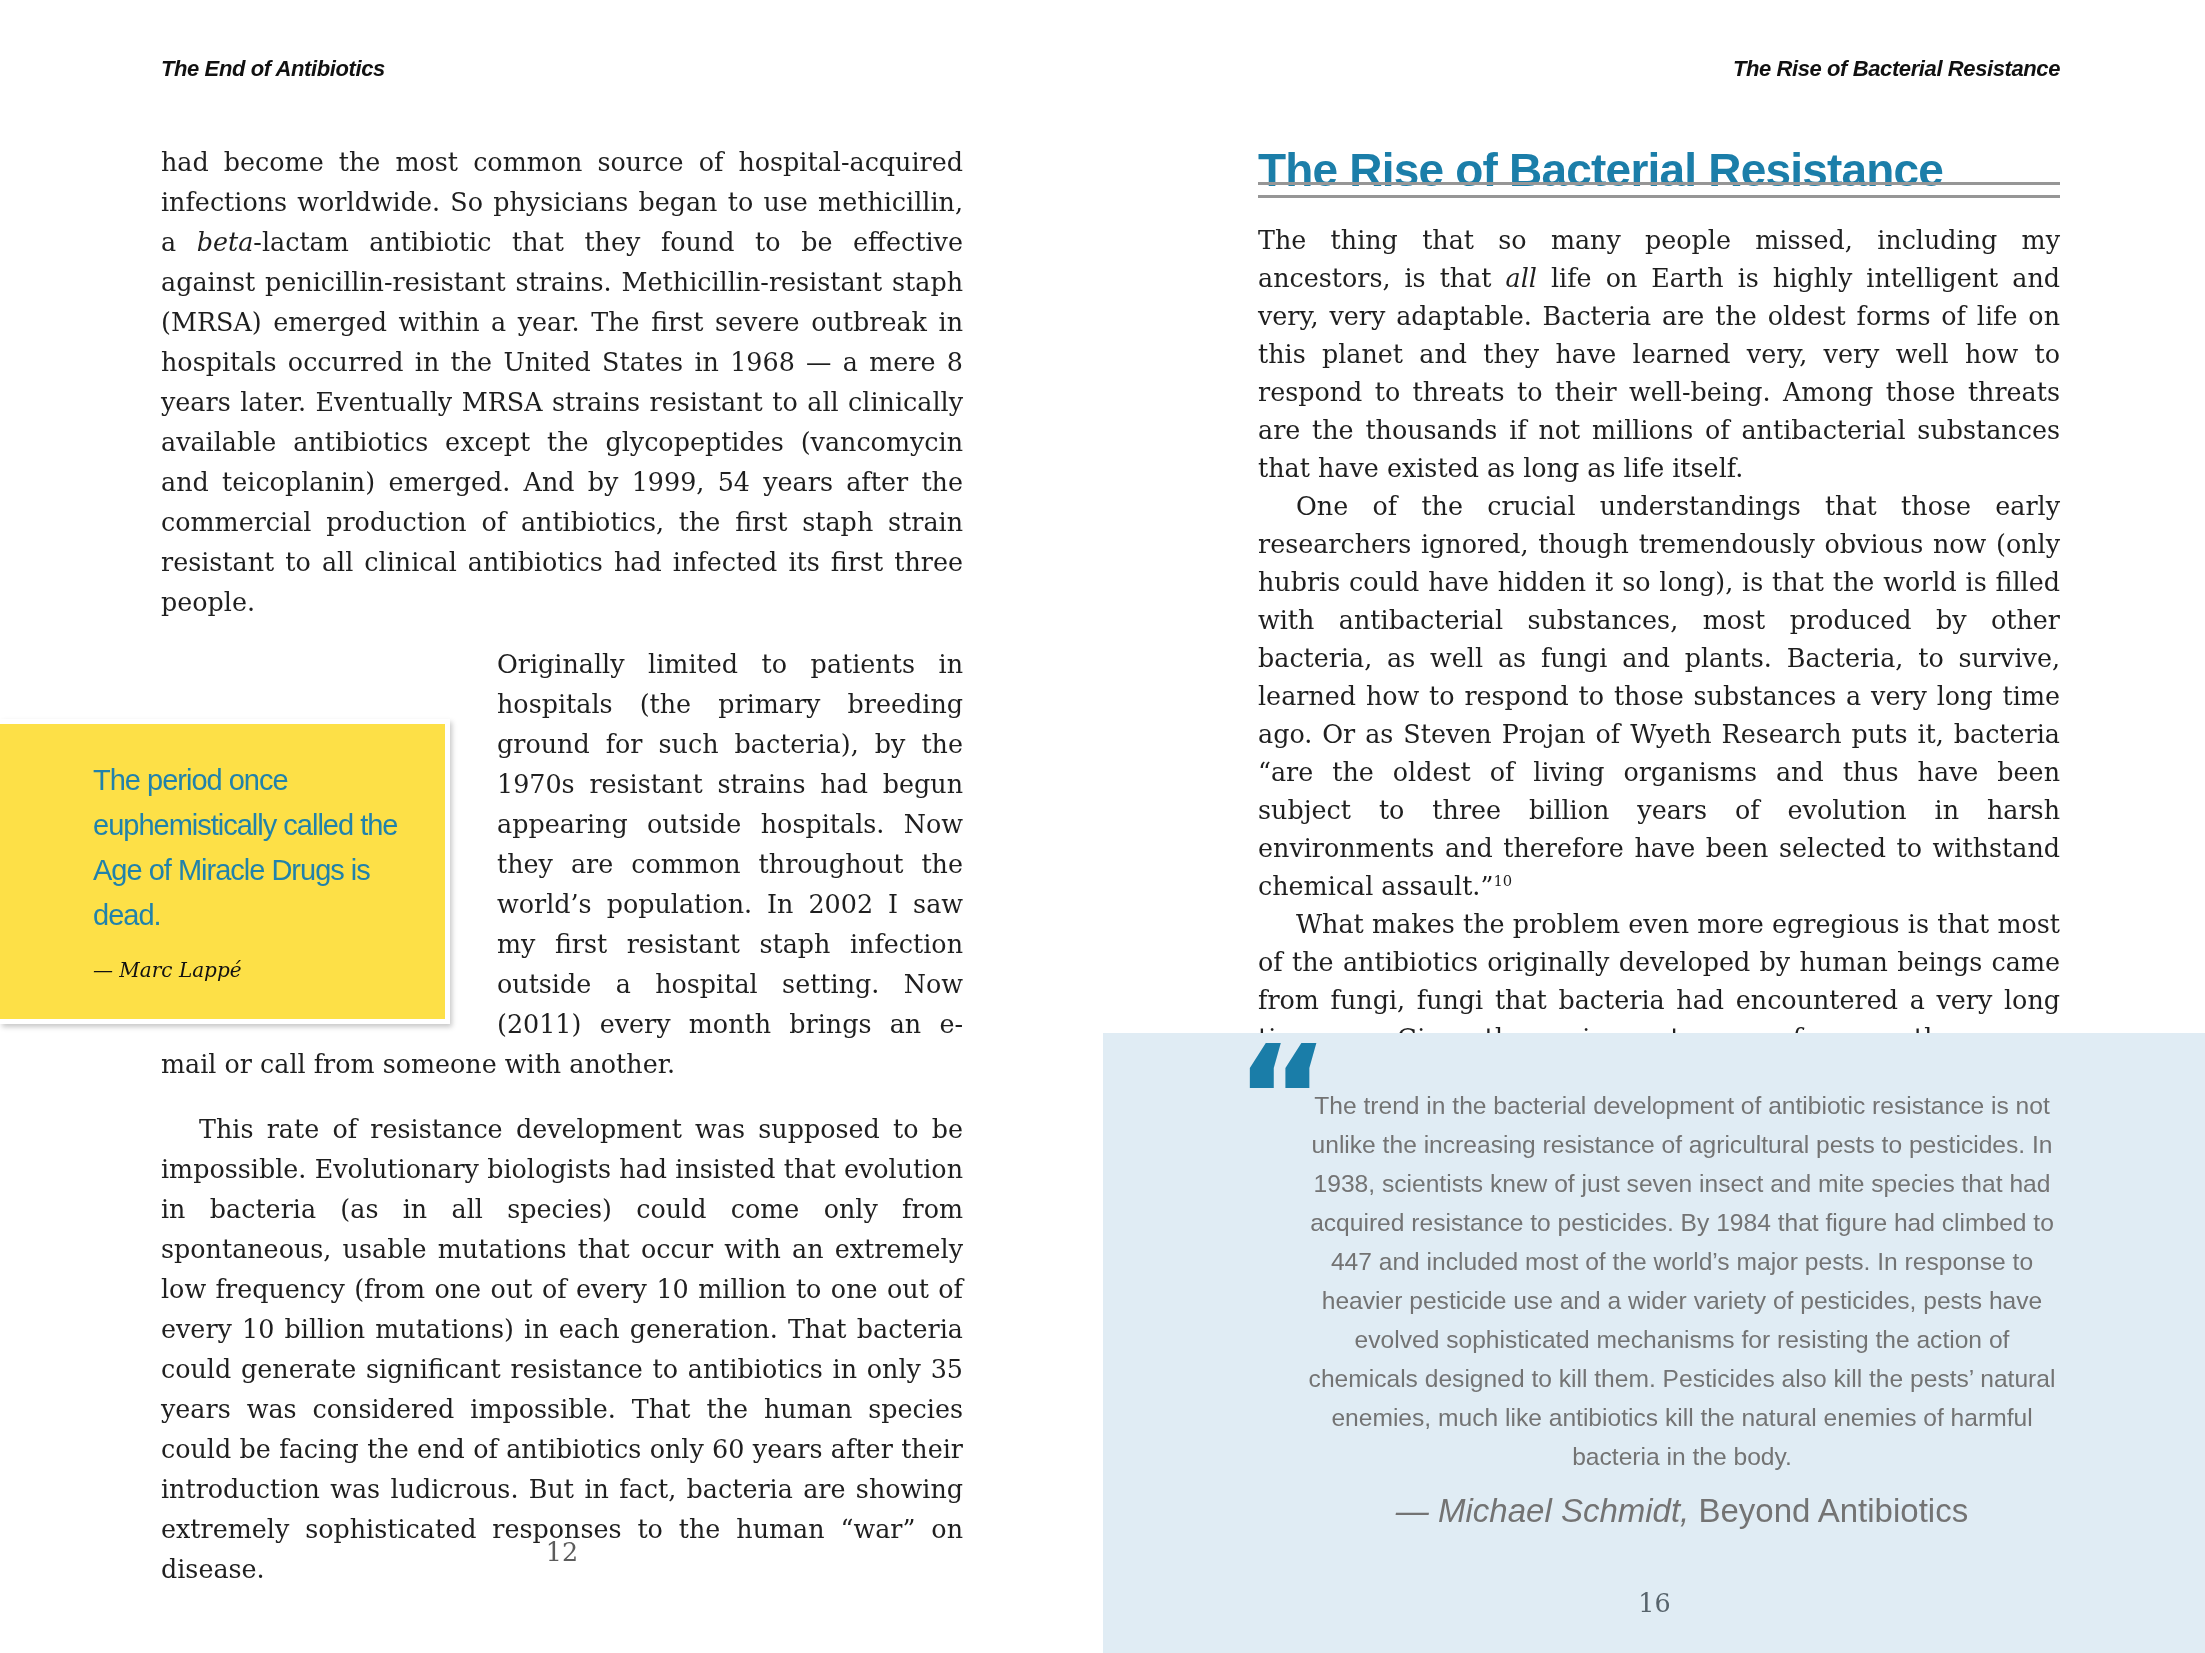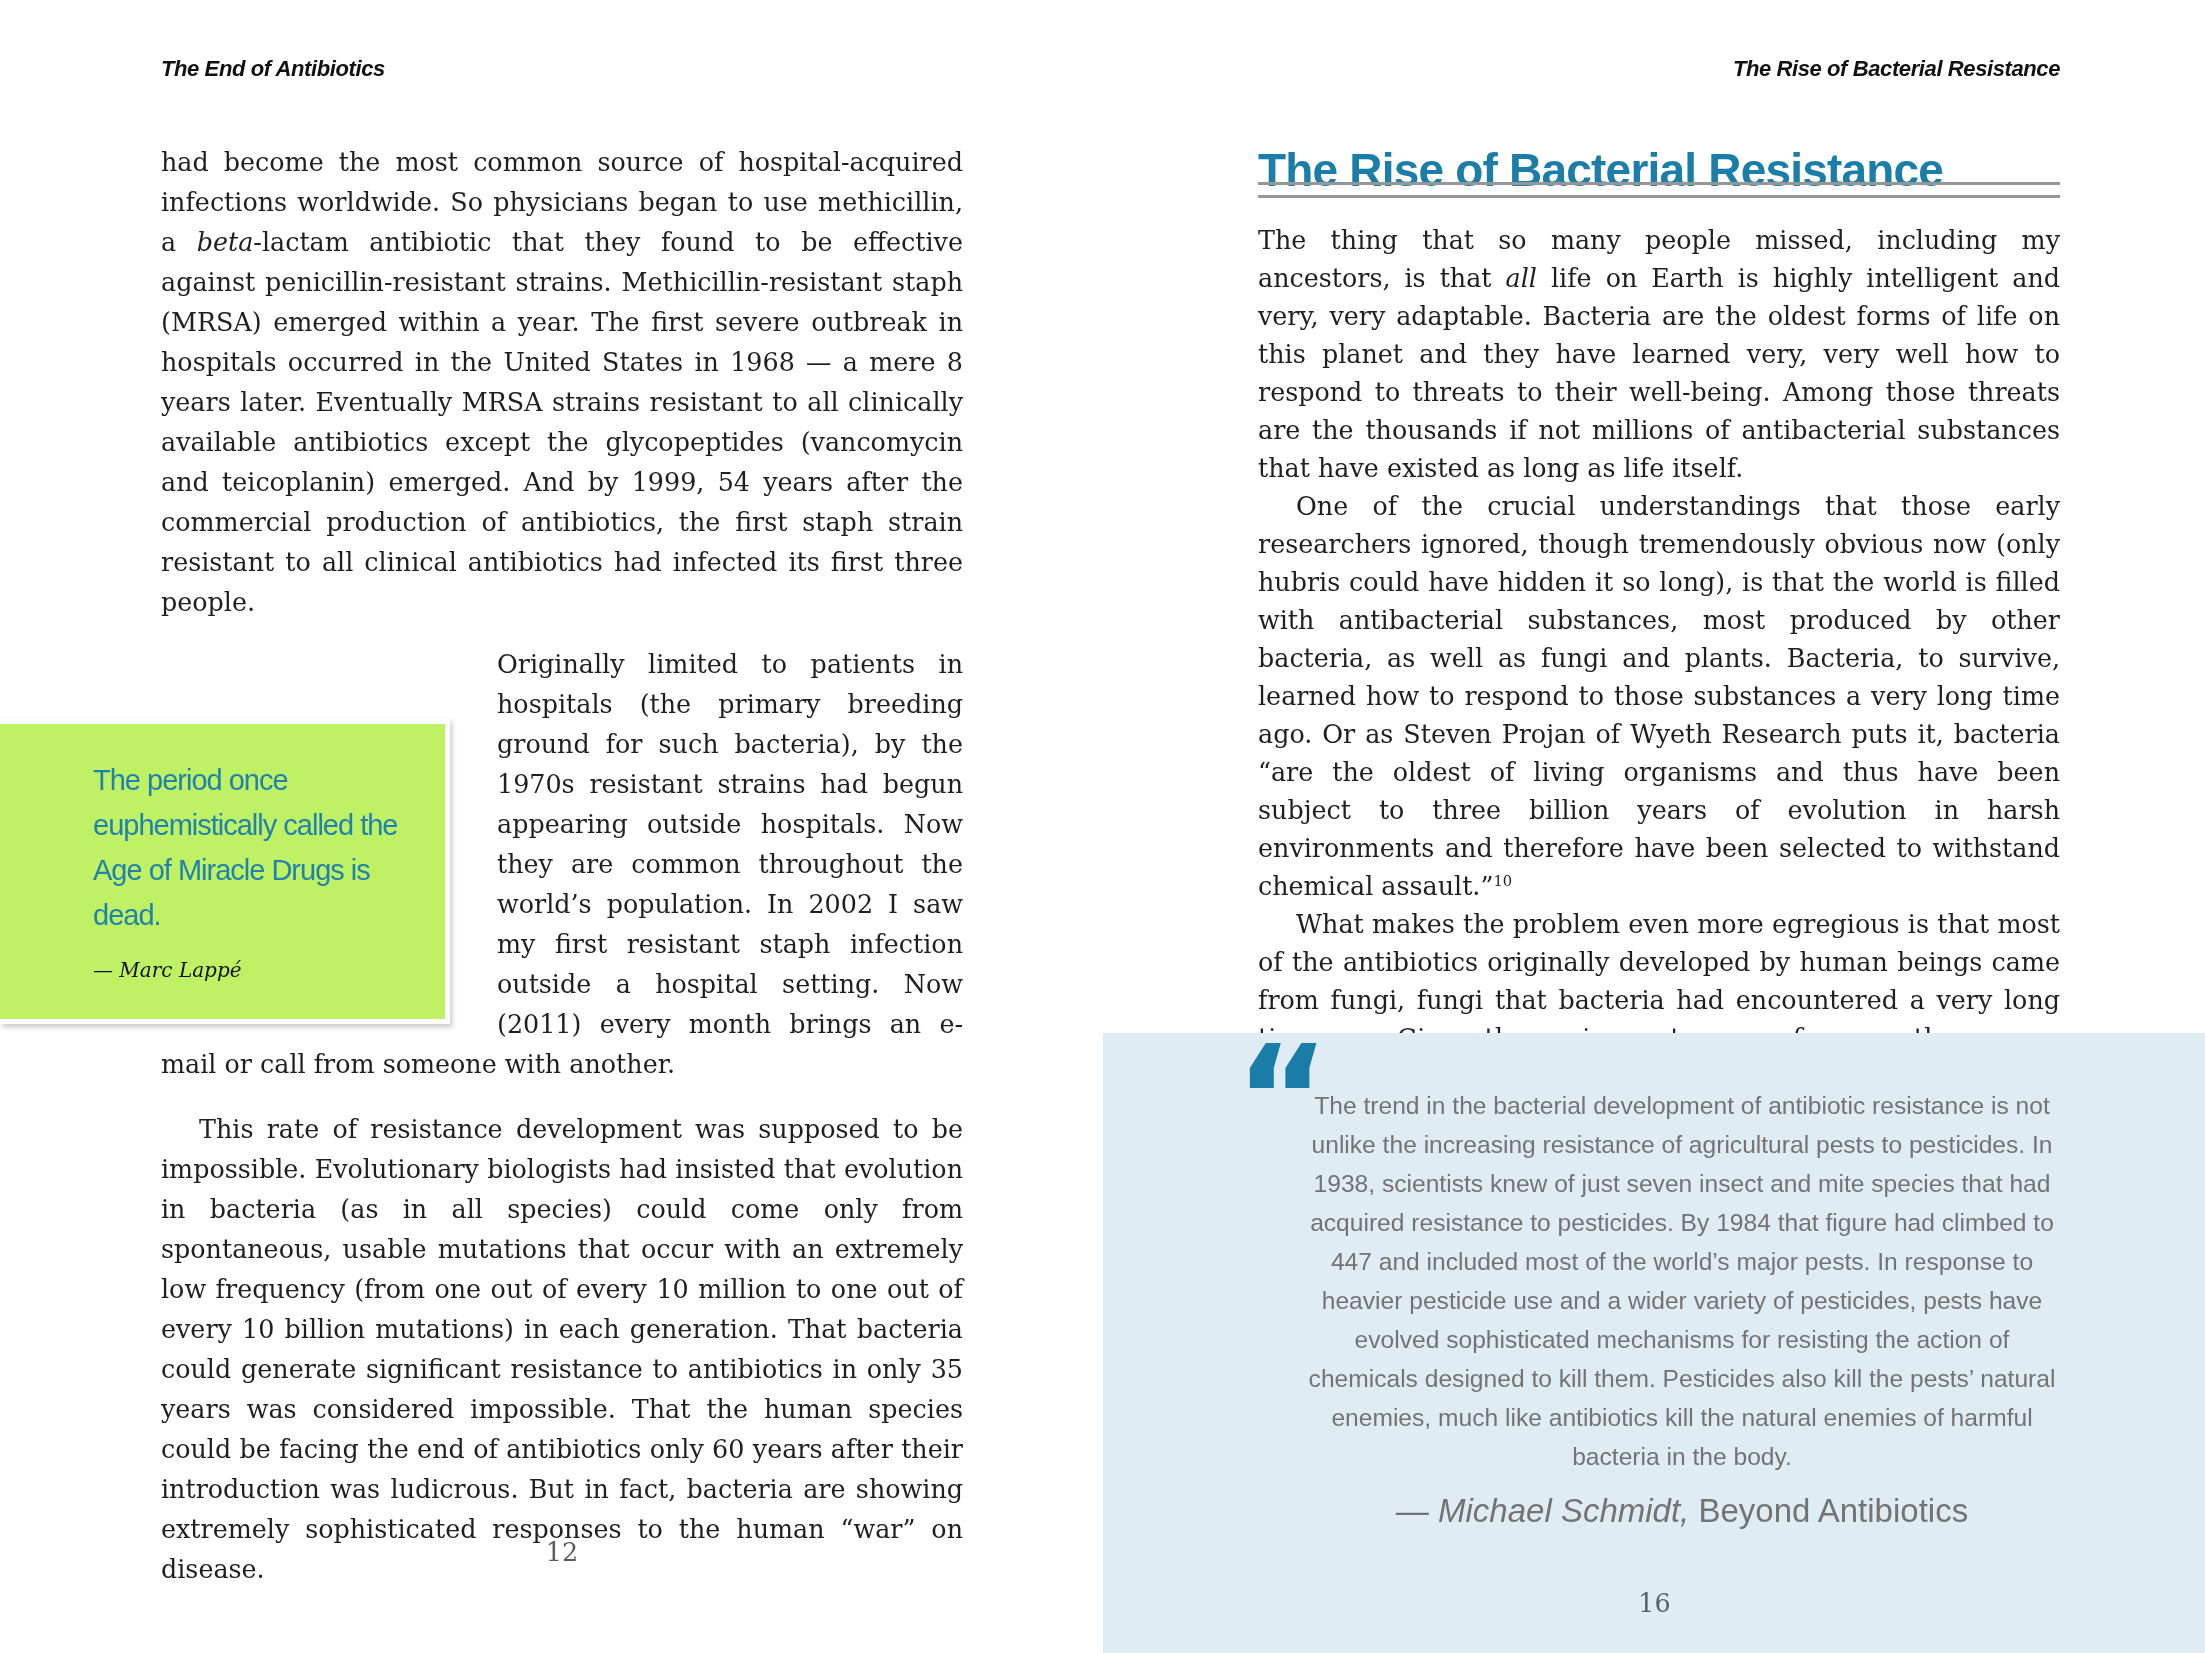--- a/index.html
+++ b/index.html
@@ -48,21 +48,21 @@
 
   
   .pullquote{
     float:left;
     width:450px;
     margin-left:-161px;
     margin-top:75px;
     margin-right:47px;
     margin-bottom:0;
     box-sizing:border-box;
-    background:#bef264;
+    background:#fde047;
     border:5.1px solid #ffffff;
     border-left:none;
     box-shadow:1.7px 2.5px 5.1px rgba(0,0,0,0.22);
     padding:34px 15.3px 29px 93px;
   }
   .pq-text{
     font-family:"Liberation Sans", sans-serif;
     font-size:29px;line-height:45px;letter-spacing:-1px;
     color:#2182ab;text-align:left;text-indent:0;
   }

